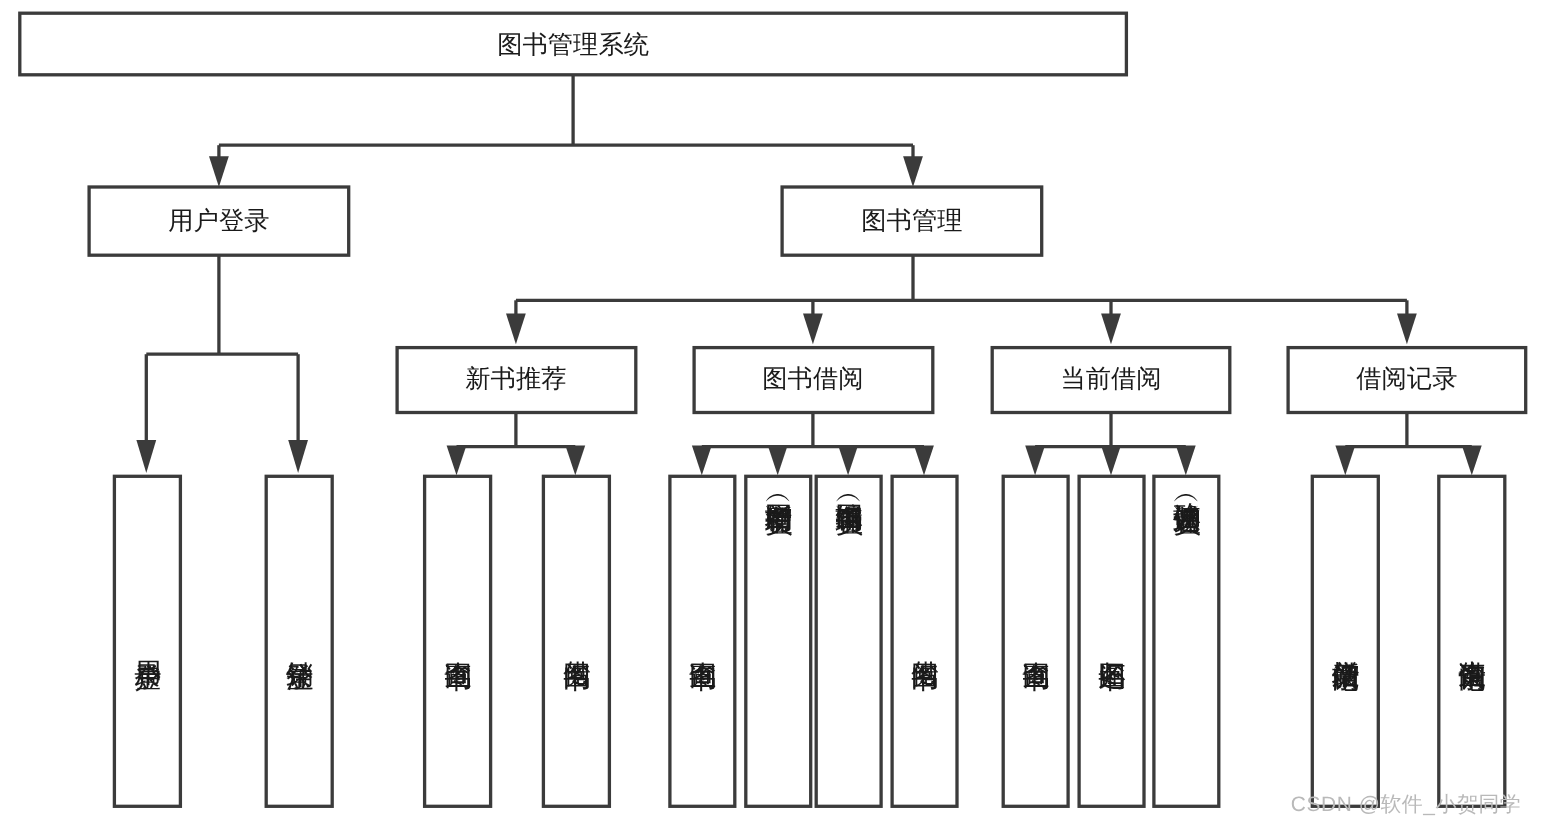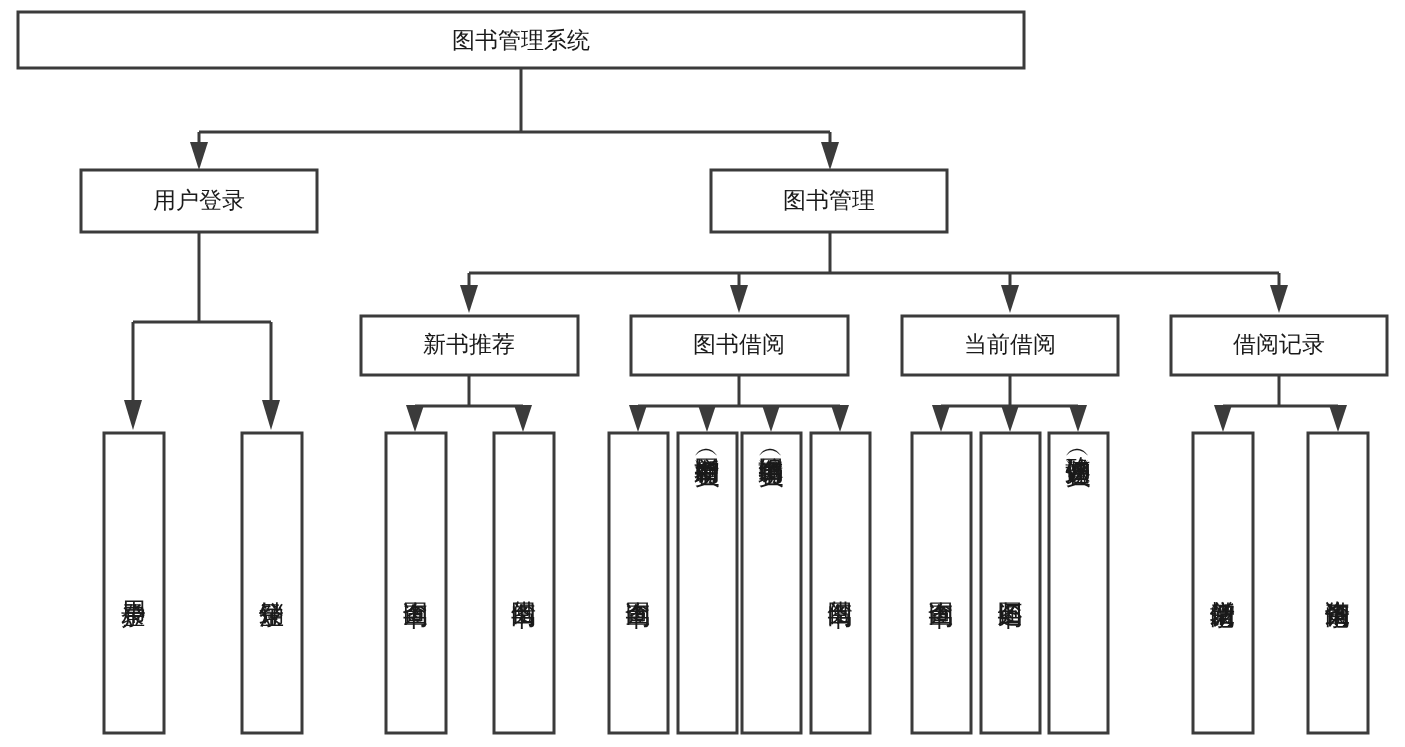--- a/index.html
+++ b/index.html
@@ -228,13 +228,14 @@
     <span class="node-label-v">确认归还（管理员）</span>
   </div>
 
   <div class="vlabel-wrap centered" style="left:1193px; top:433px; width:60px; height:300px;">
     <span class="node-label-v">新增借阅记录</span>
   </div>
   <div class="vlabel-wrap centered" style="left:1308px; top:433px; width:60px; height:300px;">
     <span class="node-label-v">查询借阅记录</span>
   </div>
 
+  <div class="watermark">CSDN @软件_小贺同学</div>
 </div>
 
 </body></html>

